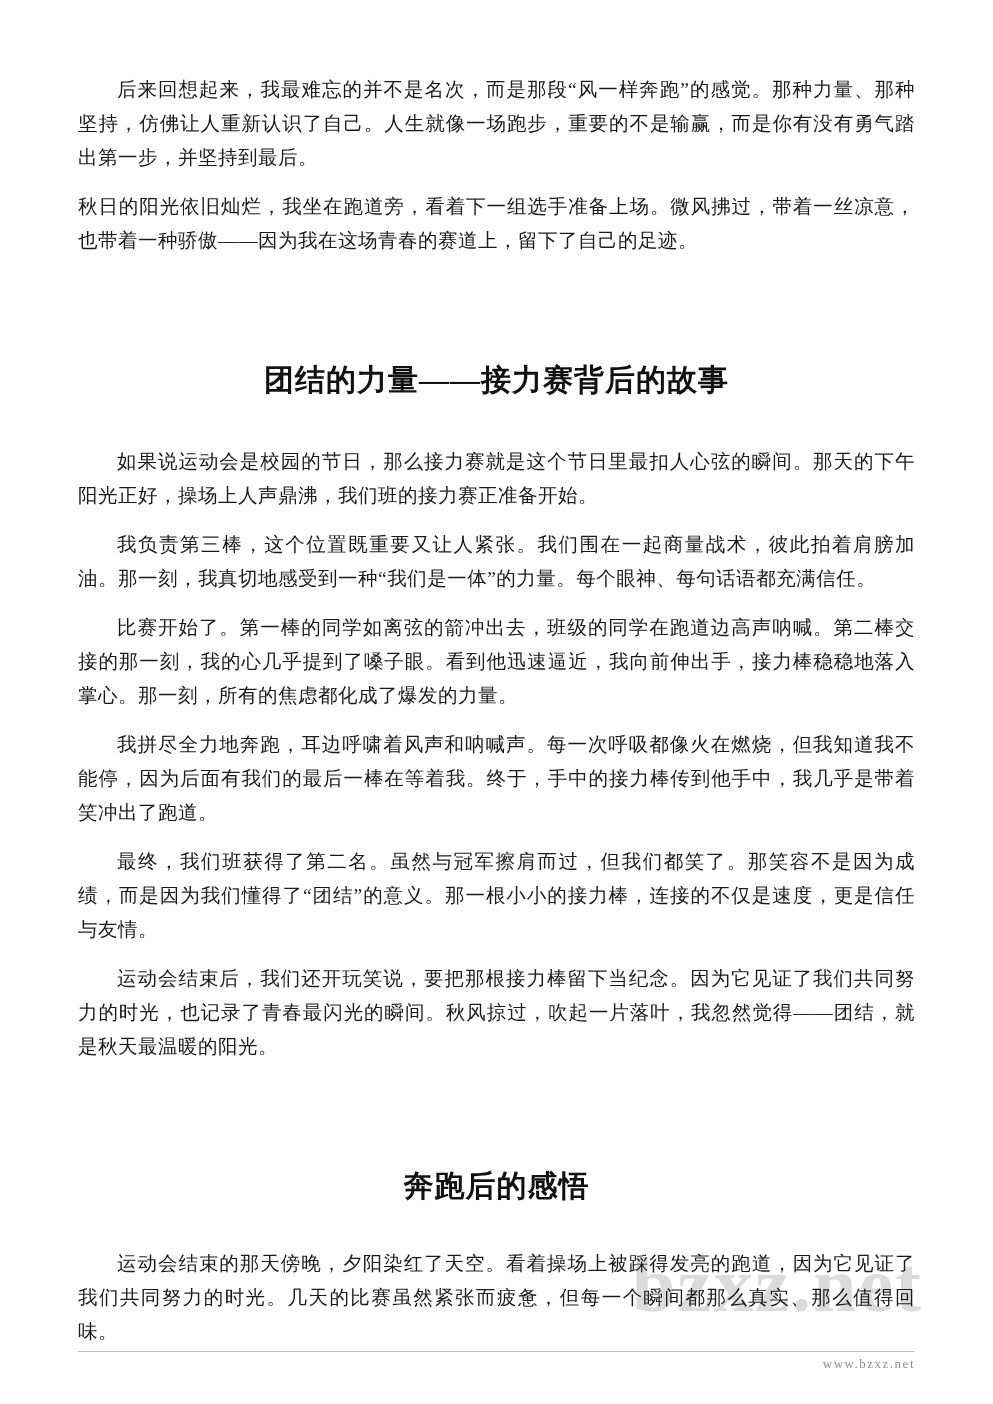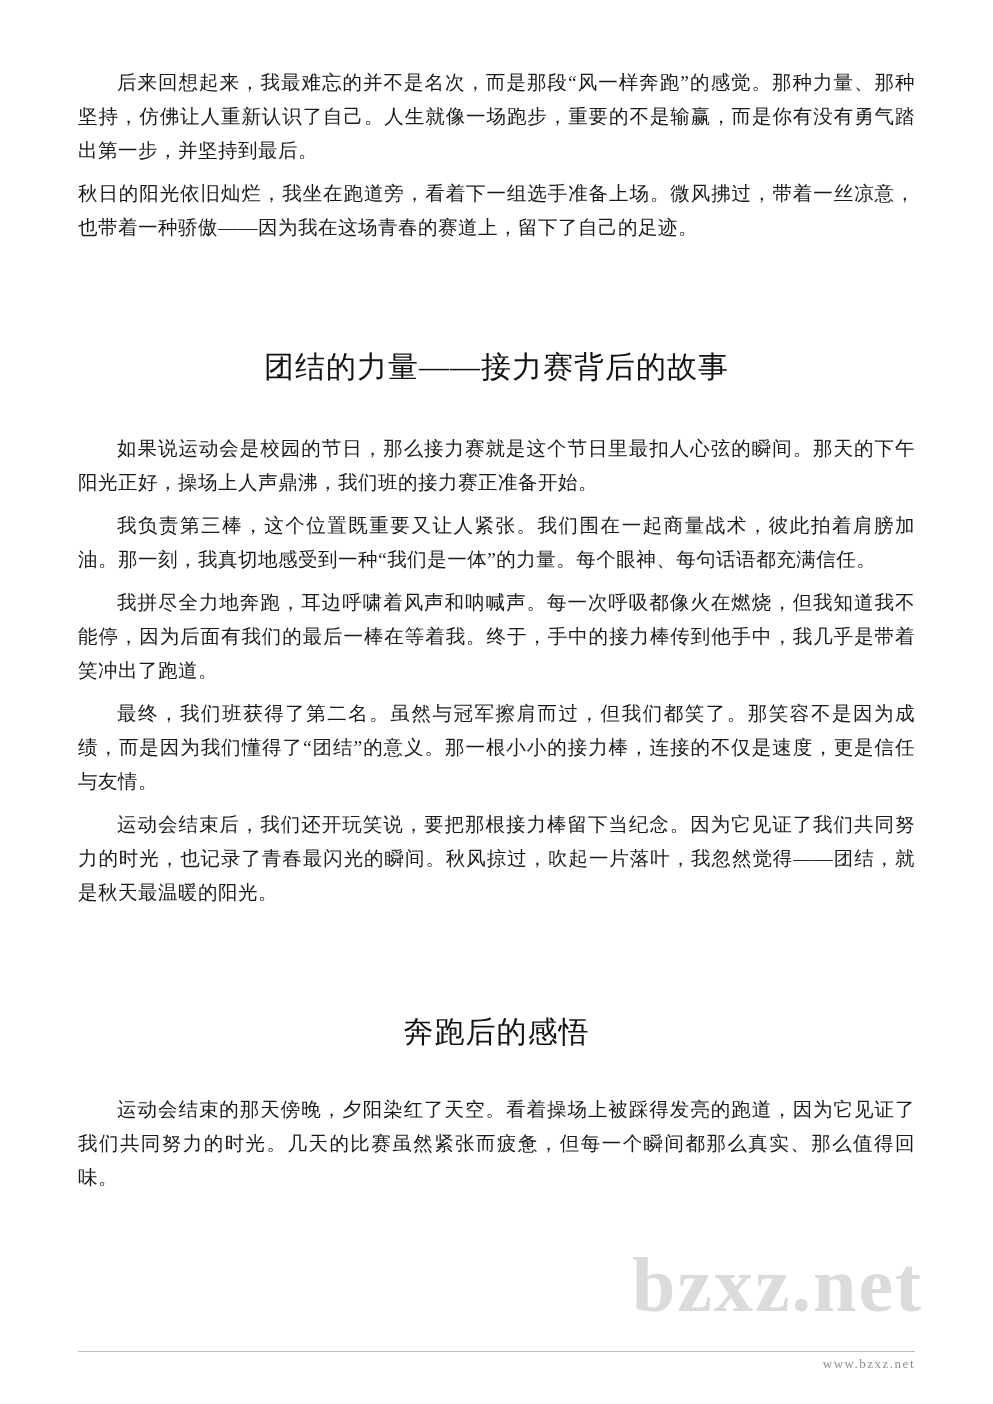--- a/index.html
+++ b/index.html
@@ -16,32 +16,32 @@
     color: #1a1a1a;
   }
   .page-content {
     position: relative;
     z-index: 1;
     padding: 58px 78px 0 78px;
   }
   p.para {
     font-size: 19.5px;
     line-height: 34px;
-    margin: 8px 0 9px 0;
+    margin: 15px 0 9px 0;
     text-align: justify;
     text-indent: 2em;
     letter-spacing: 0.5px;
   }
   p.para.no-indent {
     text-indent: 0;
   }
   h1.essay-title {
     text-align: center;
     font-size: 30px;
-    font-weight: normal;
+    font-weight: bold;
     letter-spacing: 1px;
     margin: 102px 0 44px 0;
     color: #111111;
   }
   h1.essay-title.second {
     margin-bottom: 40px;
   }
   .watermark {
     position: absolute;
     right: 70px;
@@ -84,20 +84,21 @@
   <p class="para">后来回想起来，我最难忘的并不是名次，而是那段“风一样奔跑”的感觉。那种力量、那种坚持，仿佛让人重新认识了自己。人生就像一场跑步，重要的不是输赢，而是你有没有勇气踏出第一步，并坚持到最后。</p>
 
   <p class="para no-indent">秋日的阳光依旧灿烂，我坐在跑道旁，看着下一组选手准备上场。微风拂过，带着一丝凉意，也带着一种骄傲——因为我在这场青春的赛道上，留下了自己的足迹。</p>
 
   <h1 class="essay-title">团结的力量——接力赛背后的故事</h1>
 
   <p class="para">如果说运动会是校园的节日，那么接力赛就是这个节日里最扣人心弦的瞬间。那天的下午阳光正好，操场上人声鼎沸，我们班的接力赛正准备开始。</p>
 
   <p class="para">我负责第三棒，这个位置既重要又让人紧张。我们围在一起商量战术，彼此拍着肩膀加油。那一刻，我真切地感受到一种“我们是一体”的力量。每个眼神、每句话语都充满信任。</p>
 
+  <p class="para">比赛开始了。第一棒的同学如离弦的箭冲出去，班级的同学在跑道边高声呐喊。第二棒交接的那一刻，我的心几乎提到了嗓子眼。看到他迅速逼近，我向前伸出手，接力棒稳稳地落入掌心。那一刻，所有的焦虑都化成了爆发的力量。</p>
 
   <p class="para">我拼尽全力地奔跑，耳边呼啸着风声和呐喊声。每一次呼吸都像火在燃烧，但我知道我不能停，因为后面有我们的最后一棒在等着我。终于，手中的接力棒传到他手中，我几乎是带着笑冲出了跑道。</p>
 
   <p class="para">最终，我们班获得了第二名。虽然与冠军擦肩而过，但我们都笑了。那笑容不是因为成绩，而是因为我们懂得了“团结”的意义。那一根小小的接力棒，连接的不仅是速度，更是信任与友情。</p>
 
   <p class="para">运动会结束后，我们还开玩笑说，要把那根接力棒留下当纪念。因为它见证了我们共同努力的时光，也记录了青春最闪光的瞬间。秋风掠过，吹起一片落叶，我忽然觉得——团结，就是秋天最温暖的阳光。</p>
 
   <h1 class="essay-title second">奔跑后的感悟</h1>
 
   <p class="para">运动会结束的那天傍晚，夕阳染红了天空。看着操场上被踩得发亮的跑道，因为它见证了我们共同努力的时光。几天的比赛虽然紧张而疲惫，但每一个瞬间都那么真实、那么值得回味。</p>

